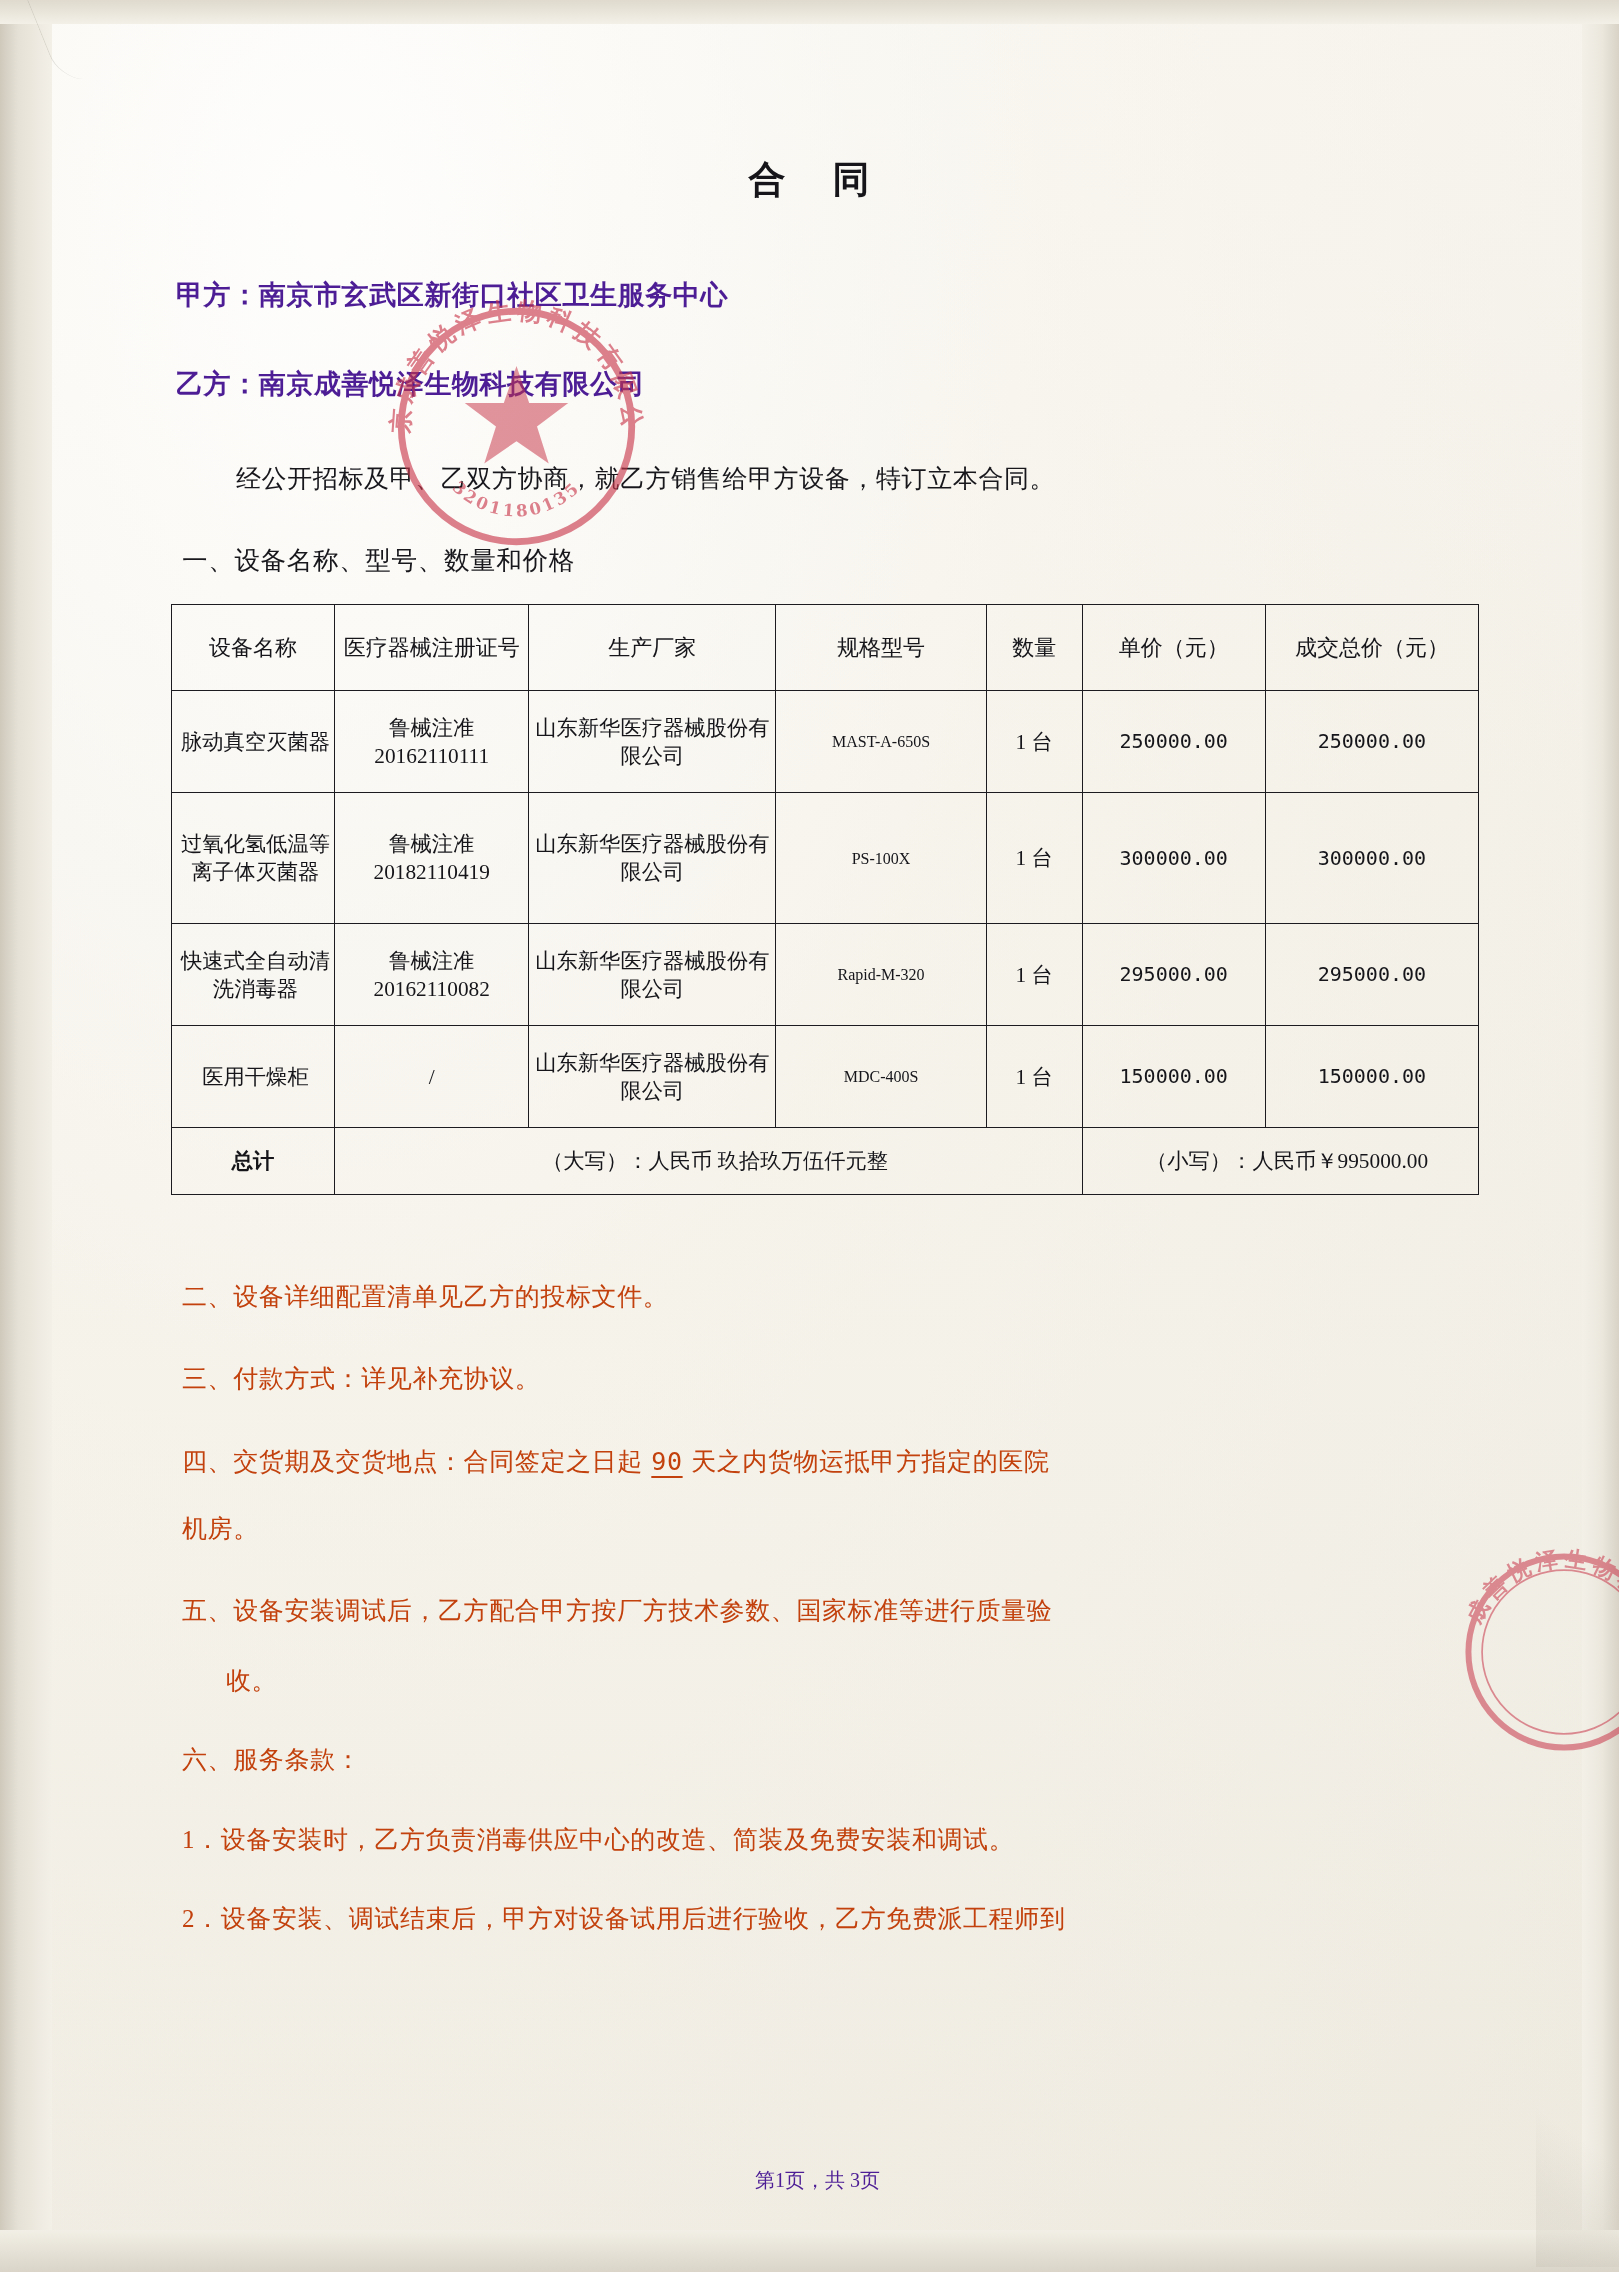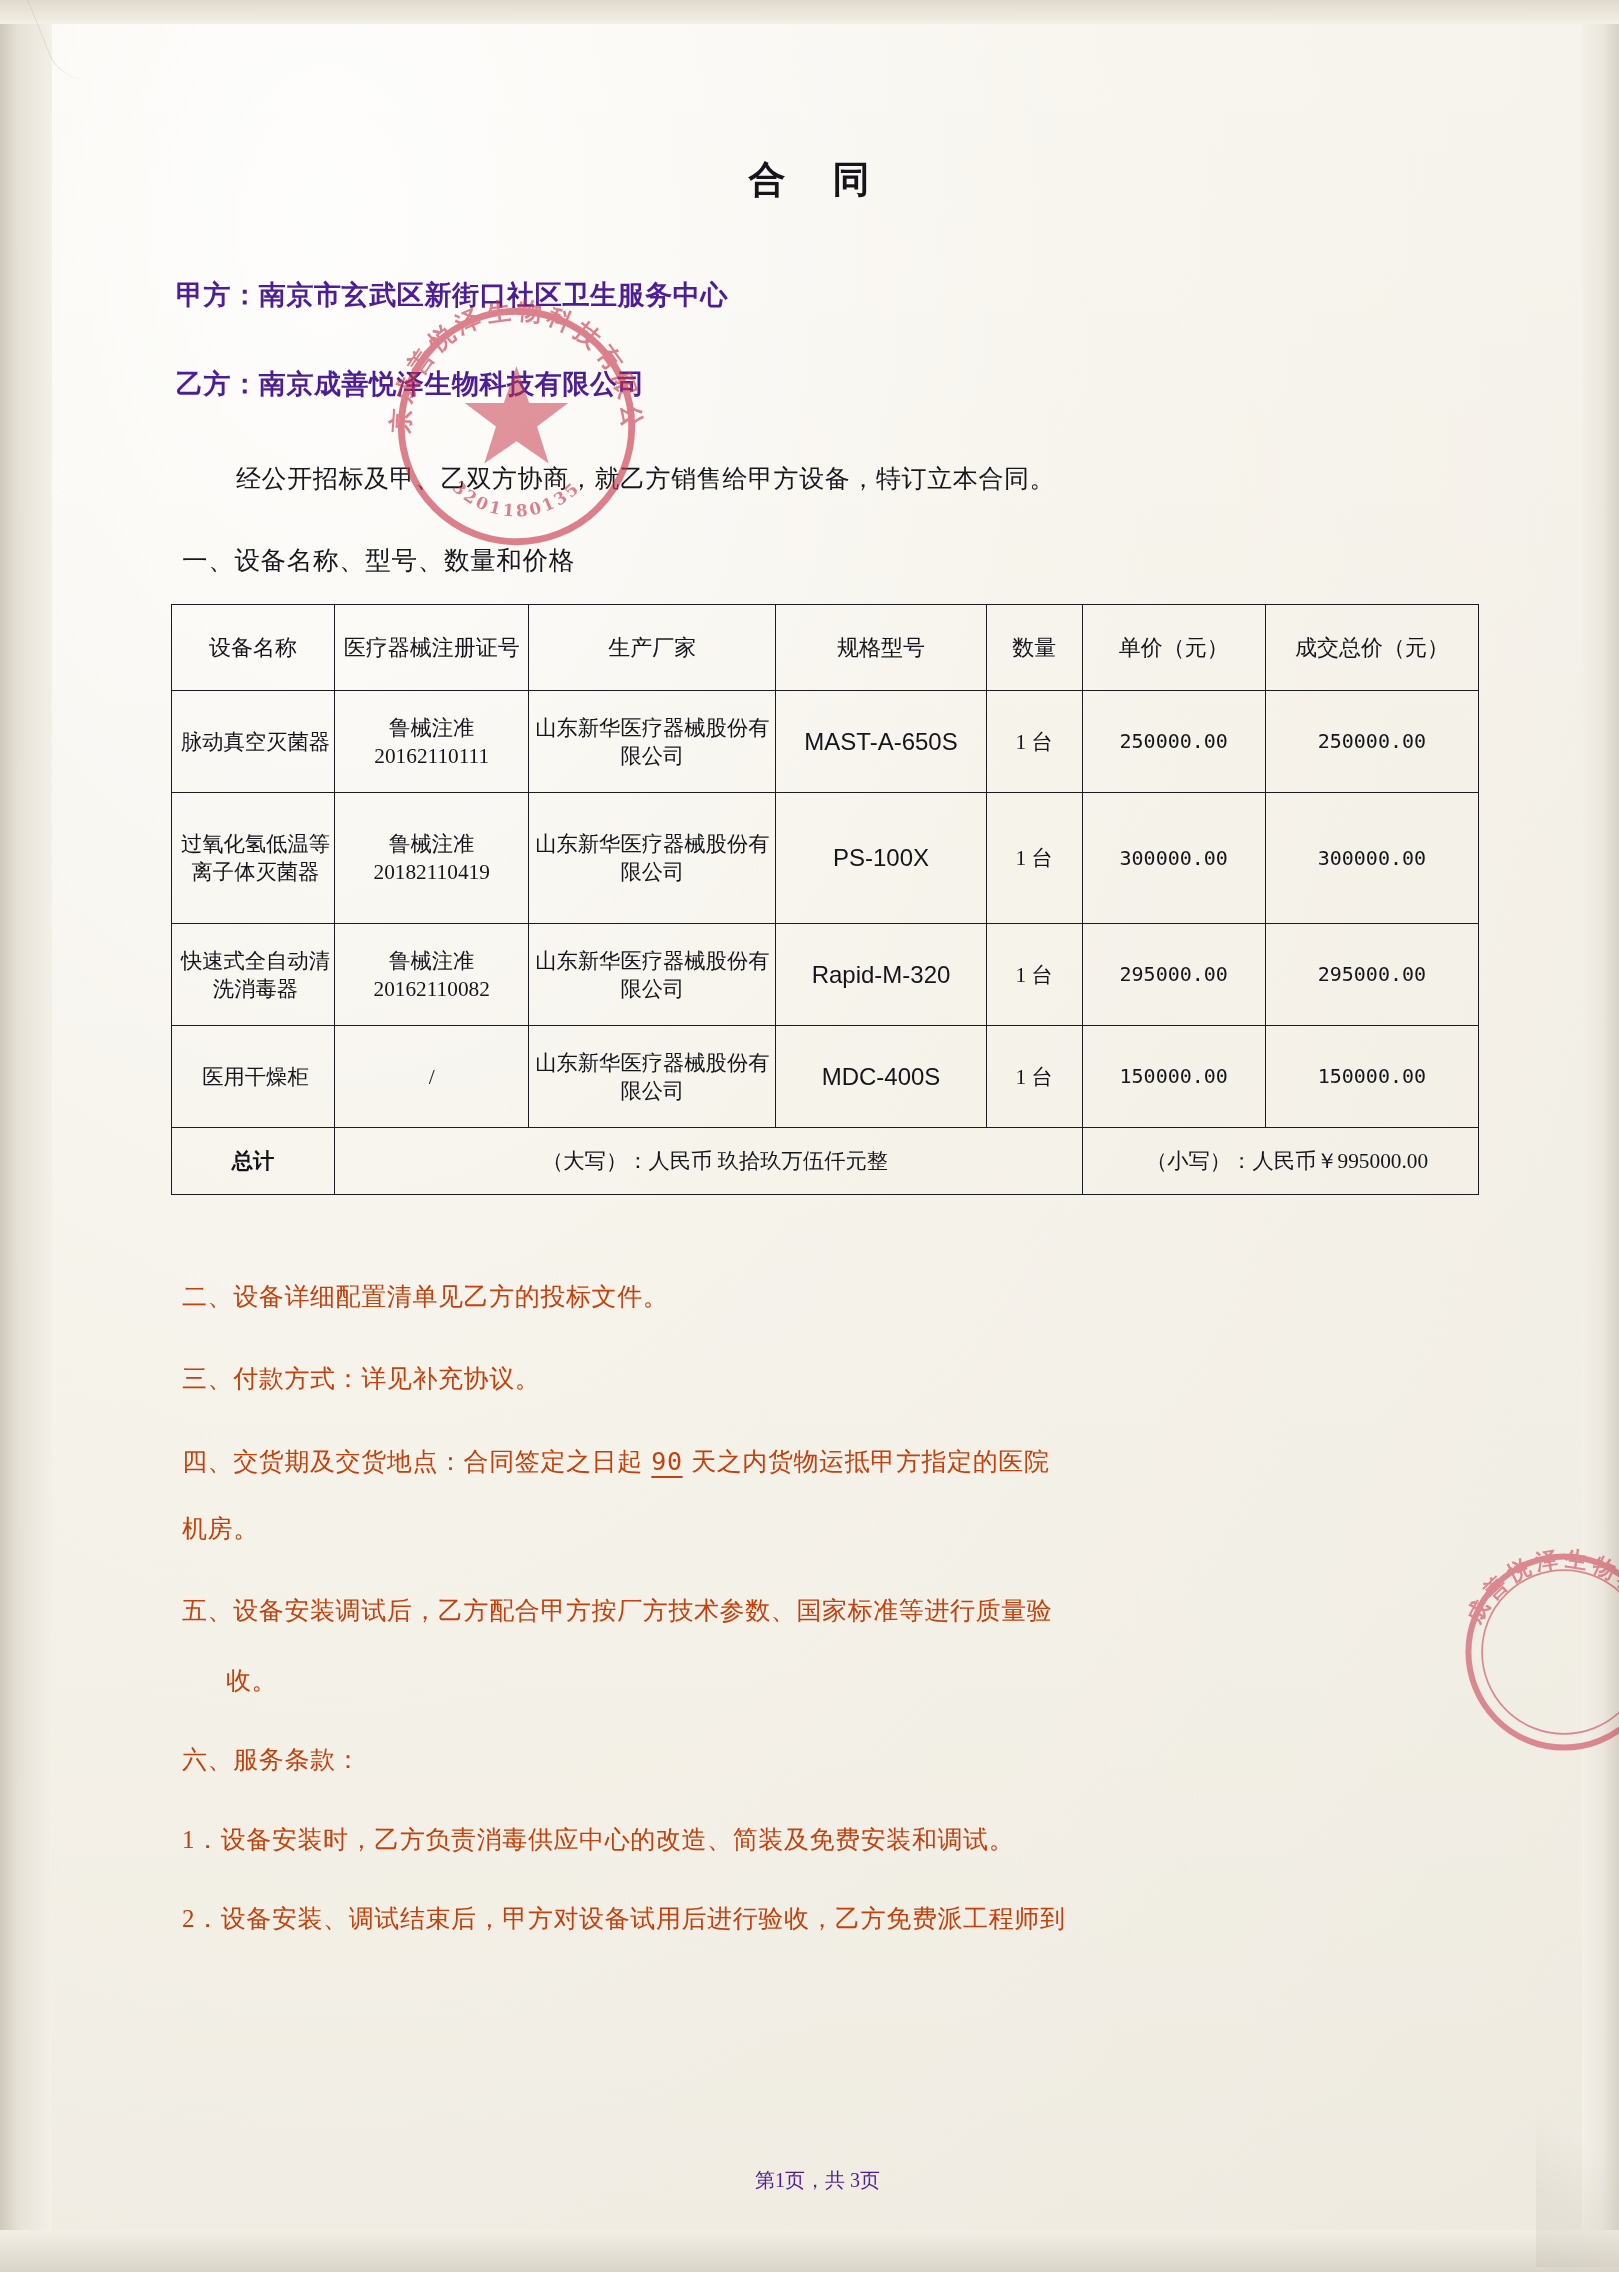--- a/index.html
+++ b/index.html
@@ -130,22 +130,22 @@
     font-size: 22px;
     height: 73px;
   }
   .eq-table td.name-cell {
     font-size: 21.3px;
     padding-left: 8.5px;
     padding-right: 3.7px;
     text-align: center;
   }
   .eq-table td.mono {
-    font-family: Liberation Sans, sans-serif;
-    font-size: 24px;
+    font-family: Liberation Serif, serif;
+    font-size: 16px;
     letter-spacing: 0px;
   }
   .eq-table td.num {
     font-family: "DejaVu Sans Mono", "Liberation Mono", monospace;
     font-size: 20px;
   }
   .eq-table tr.body-row { height: 102px; }
   .eq-table tr.tall-row { height: 131px; }
   .total-label { font-weight: bold; font-size: 22.6px; }
   .total-cap, .total-num {

